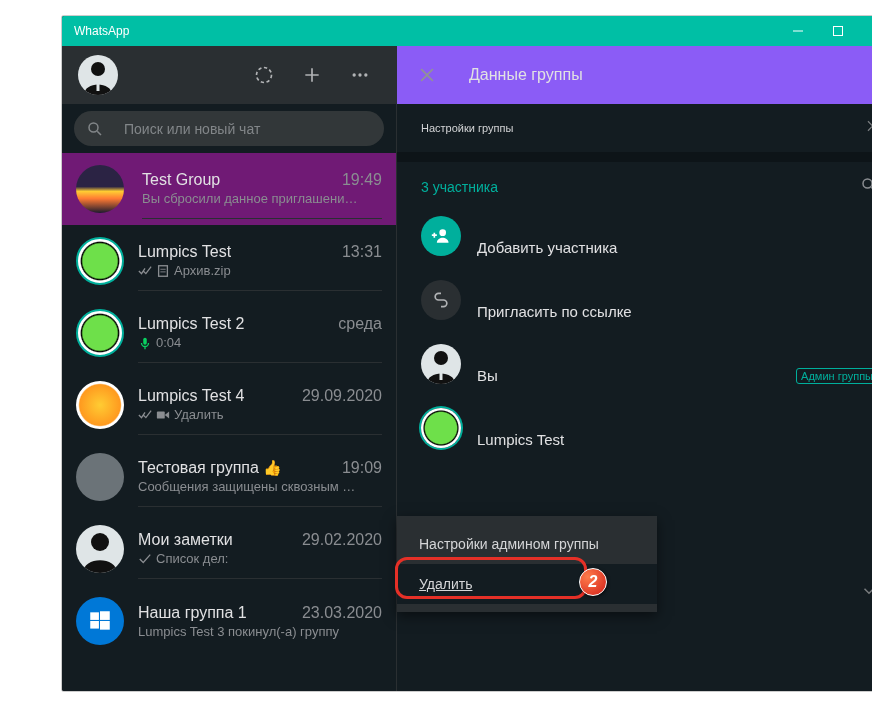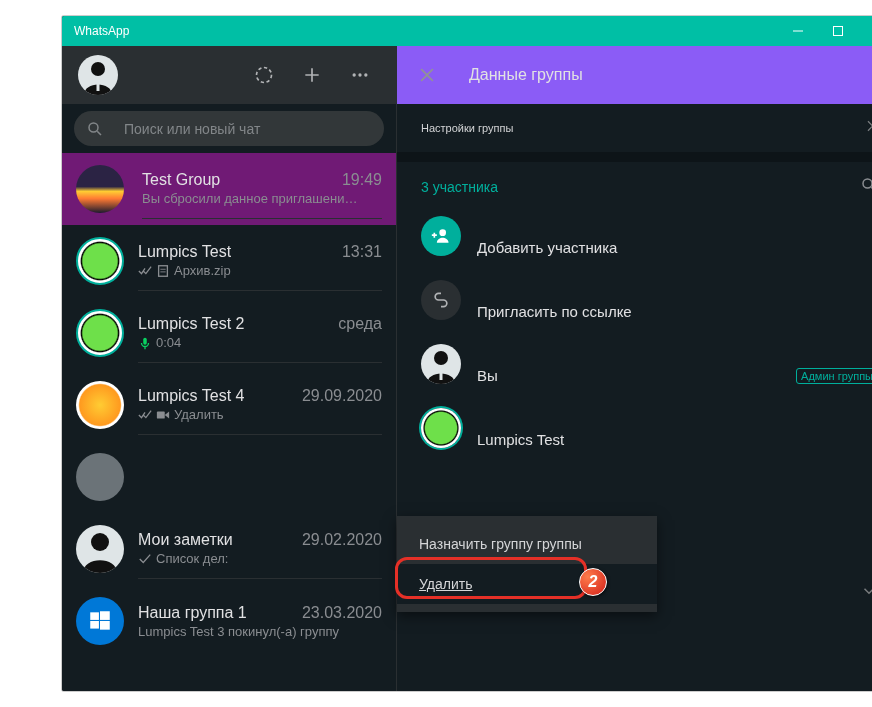--- a/index.html
+++ b/index.html
@@ -212,20 +212,30 @@
                     <rect x="1" y="4" width="9" height="8" rx="1" fill="#8a8d91"></rect>
                     <path d="M10 8 L15 4 V12 Z" fill="#8a8d91"></path>
                   </svg>
                 <span>Удалить</span>
               </div>
             </div>
           </div>
 
           <div class="chat-item">
             <div class="avatar-img av-grey"></div>
+            <div class="chat-info">
+              <div class="chat-top">
+                  <span class="chat-name">
+                    <span>Тестовая группа</span>
+                    <span class="thumbs">👍</span>
+                  </span>
+                  <span class="chat-time">19:09</span>
+                </div>
+              <div class="chat-preview">Сообщения защищены сквозным …</div>
+            </div>
           </div>
 
           <div class="chat-item">
             <div class="avatar-img av-silhouette"><svg viewBox="0 0 48 48" style="width:100%;height:100%">
                   <circle cx="24" cy="17" r="9" fill="#111"></circle>
                   <path d="M7 48 C7 31 41 31 41 48 Z" fill="#111"></path>
                 </svg></div>
             <div class="chat-info">
               <div class="chat-top">
                   <span class="chat-name">Мои заметки</span>
@@ -320,21 +330,21 @@
         <div style="height:100px"></div>
         <div class="part-row" style="padding-top:4px;">
           <div class="part-avatar av-orange"></div>
           <span class="part-label">Lumpics</span>
           <span class="chev-down"><svg viewBox="0 0 24 24">
                 <path d="M6 9 L12 15 L18 9" fill="none" stroke="currentColor" stroke-width="2"></path>
               </svg></span>
         </div>
 
         <div class="ctx-menu">
-          <div class="ctx-item">Назначить группу группы</div>
+          <div class="ctx-item">Настройки админом группы</div>
           <div class="ctx-item hover">Удалить</div>
         </div>
 
         <div class="annot-rect" style="left:-2px; top:511px; width:192px; height:42px;"></div>
         <div class="annot-badge" style="left:182px; top:522px;">2</div>
       </div>
     </div>
   </div>
 </div>
 

